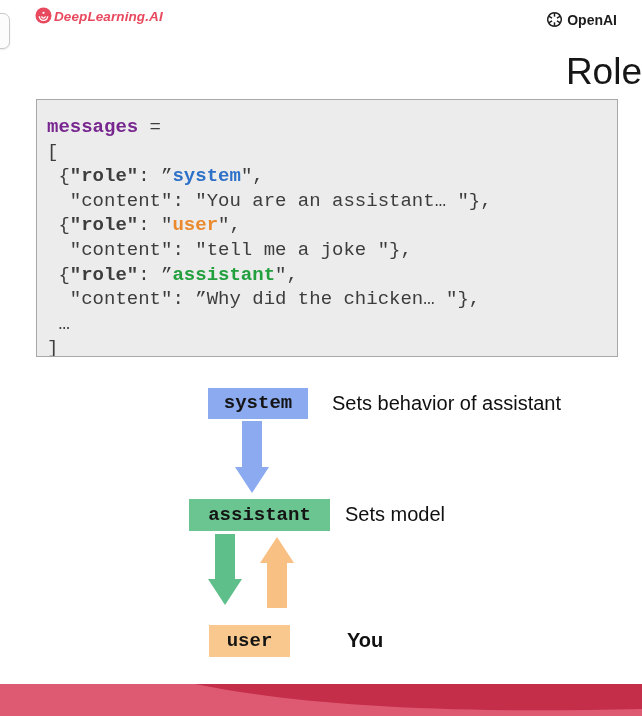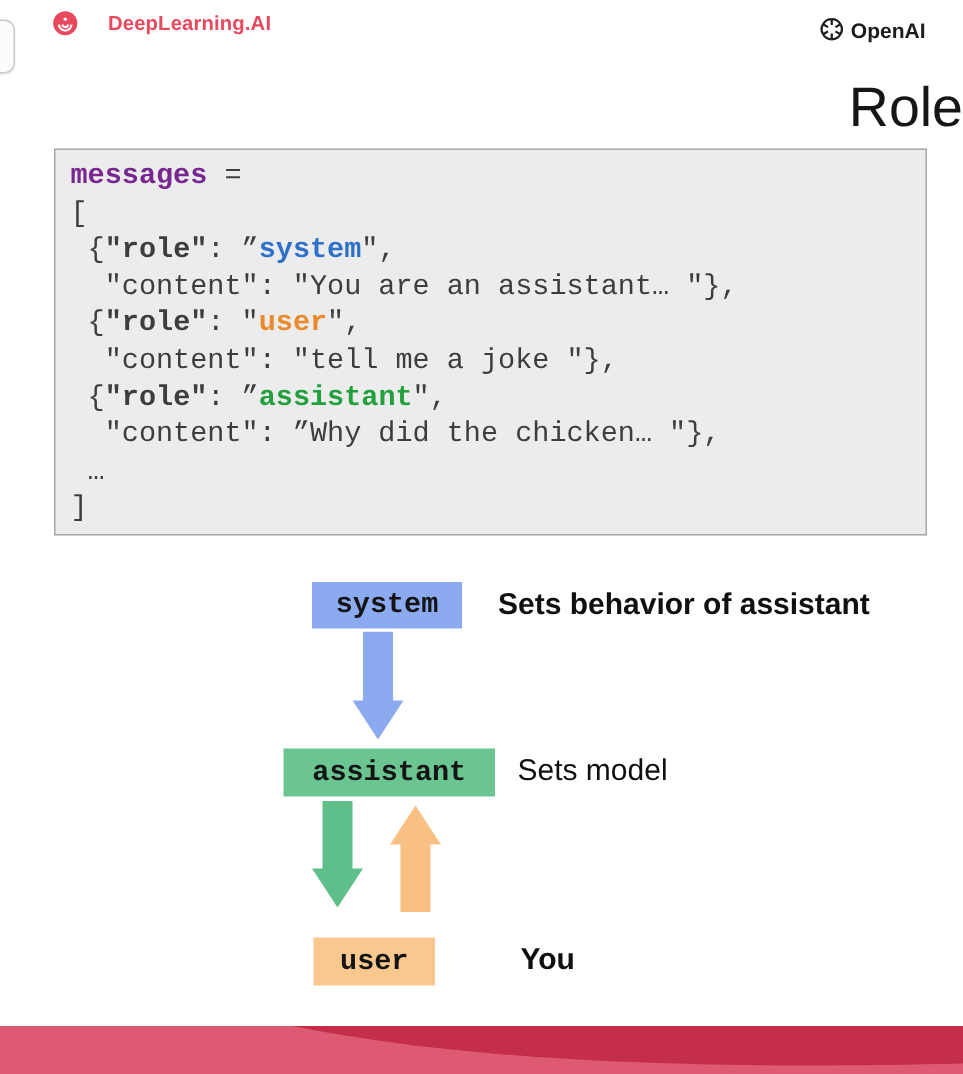--- a/index.html
+++ b/index.html
@@ -4,48 +4,48 @@
 <style>
   html,body{margin:0;padding:0;background:#ffffff;}
   #slide{position:relative;width:642px;height:716px;background:#ffffff;overflow:hidden;
          font-family:"Liberation Sans","DejaVu Sans",sans-serif;}
 
   
   .side-tab{position:absolute;left:-9px;top:13px;width:17px;height:34px;background:#fcfcfc;
             border:1px solid #c9c9c9;border-radius:7px;box-shadow:0 1px 2px rgba(0,0,0,.08);}
 
   
-  .dl-logo{position:absolute;left:35px;top:7px;display:flex;align-items:center;gap:20px;}
+  .dl-logo{position:absolute;left:35px;top:7px;display:flex;align-items:flex-end;gap:2px;font-style:italic;}
   .dl-logo .txt{font-size:13.5px;font-weight:700;color:#e8495e;letter-spacing:.1px;}
   .openai-logo{position:absolute;right:25px;top:11px;display:flex;align-items:center;gap:4px;}
   .openai-logo .txt{font-size:14px;font-weight:700;color:#1c1c1c;}
 
   .title{position:absolute;top:51px;left:0;width:100%;text-align:right;
          font-size:37px;font-weight:500;color:#161616;}
 
   
   .codeblock{position:absolute;left:36px;top:99px;width:582px;height:258px;box-sizing:border-box;
-             background:#ececec;border:1px solid #a8a8a8;padding:5px 0 0 10px;
+             background:#ececec;border:1px solid #a8a8a8;padding:15px 0 0 10px;
              font-family:"Liberation Mono","DejaVu Sans Mono",monospace;font-size:19px;
              line-height:24.6px;color:#3d3d3d;white-space:pre;overflow:hidden;}
   .codeblock .bold{font-weight:700;}
   .codeblock .purple{color:#77278f;}
   .codeblock .blue{color:#2d71c8;}
   .codeblock .orange{color:#ea8a2d;}
   .codeblock .green{color:#23a03e;}
 
   
   .node{position:absolute;box-sizing:border-box;text-align:center;color:#141414;
         font-family:"Liberation Mono","DejaVu Sans Mono",monospace;font-weight:700;font-size:19px;}
   #node-system{left:208px;top:388px;width:100px;height:31px;line-height:31px;background:#8caaf0;}
   #node-assistant{left:189px;top:499px;width:141px;height:32px;line-height:32px;background:#6bc591;}
   #node-user{left:209px;top:625px;width:81px;height:32px;line-height:32px;background:#f9c88e;}
 
   .desc{position:absolute;font-size:20px;font-weight:500;color:#101010;}
-  #desc-system{left:332px;top:392px;font-weight:bold;}
+  #desc-system{left:332px;top:392px;}
   #desc-assistant{left:345px;top:503px;}
   #desc-user{left:347px;top:629px;font-weight:bold;}
 
   .arrow{position:absolute;}
   #arrow-blue{left:235px;top:421px;}
   #arrow-green{left:208px;top:534px;}
   #arrow-orange{left:260px;top:537px;}
 
   .band{position:absolute;left:0;bottom:0;width:642px;height:32px;}
 </style>

